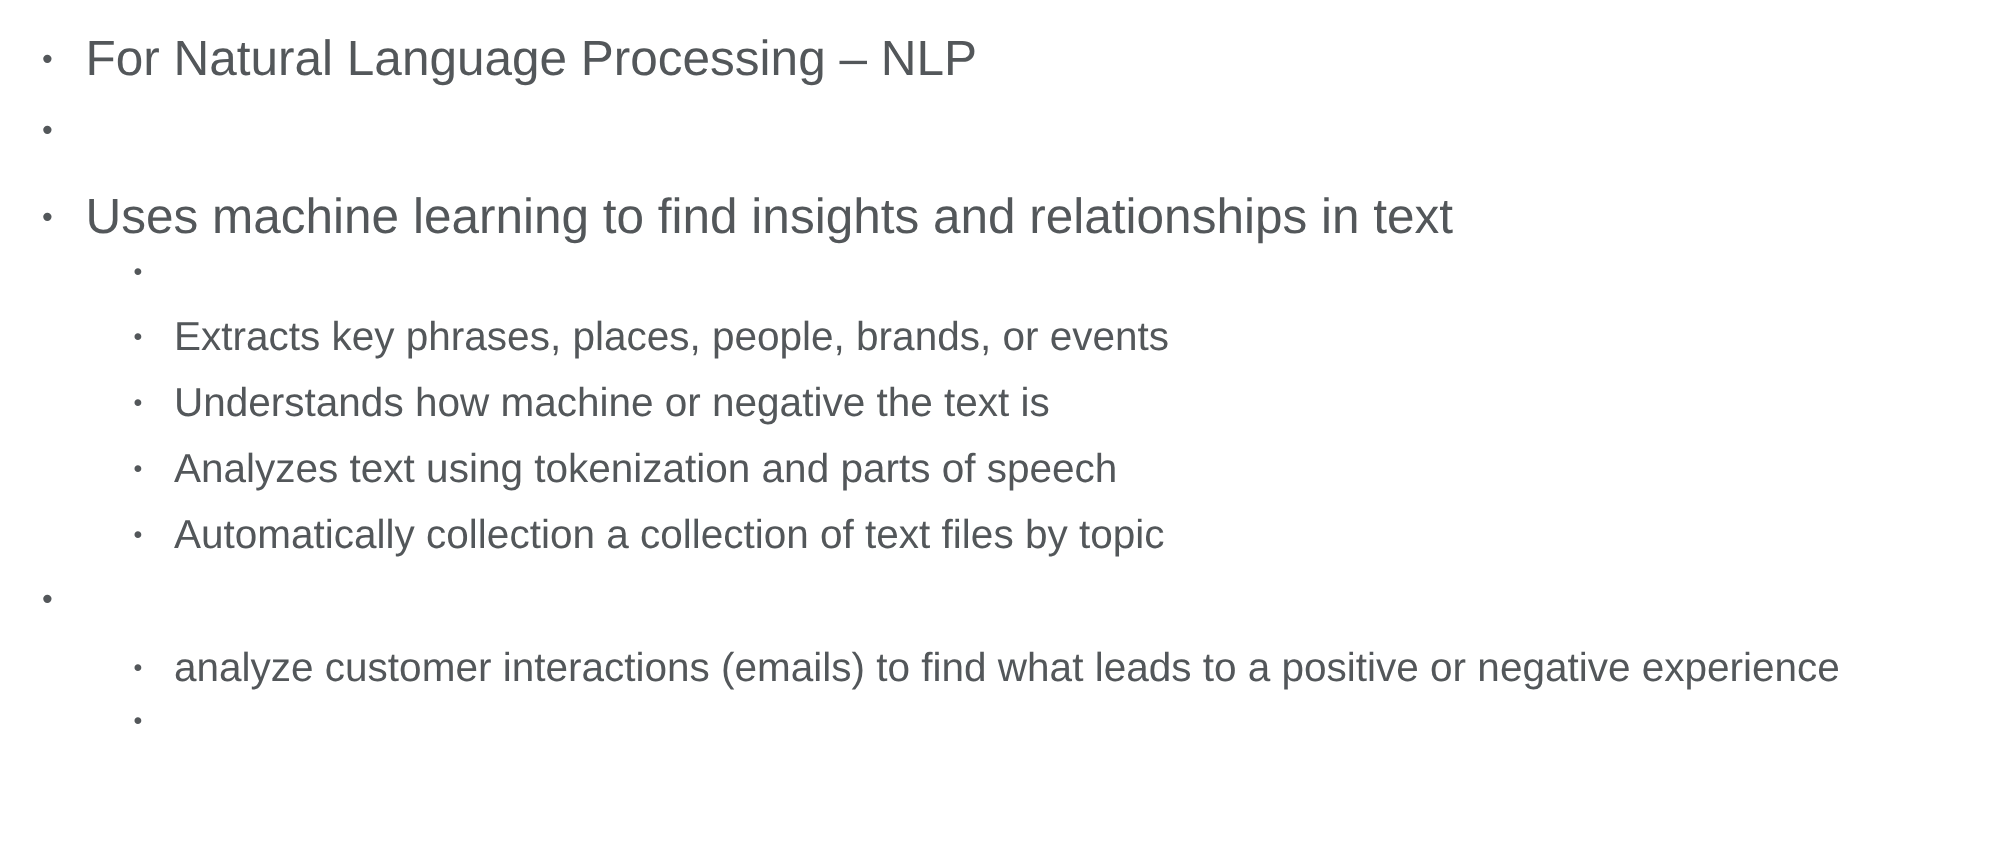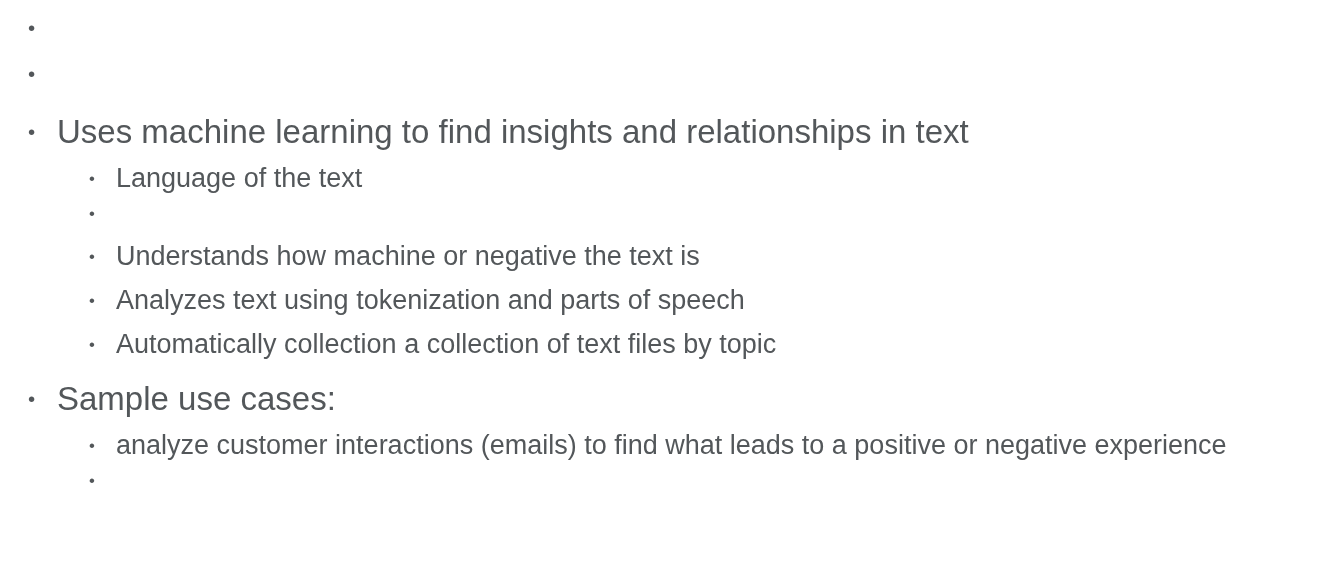--- a/index.html
+++ b/index.html
@@ -50,50 +50,50 @@
   .m-subgap { margin-top: 17px; }
   .m-subl1  { margin-top: 24px; }
 </style>
 </head>
 <body>
 
 <div class="slide" style="color: rgb(83, 87, 90);">
   <div id="bullet-list">
       <div class="item l1 m-first">
         <span class="bullet">•</span>
+        <span class="txt">For Natural Language Processing – NLP</span>
       </div>
       <div class="item l1 m-l1gap">
         <span class="bullet">•</span>
       </div>
       <div class="item l1 m-l1gap">
         <span class="bullet">•</span>
         <span class="txt">Uses machine learning to find insights and relationships in text</span>
       </div>
       <div class="item l2 m-l1sub">
         <span class="bullet">•</span>
-        <span class="txt">Language of the text</span>
       </div>
       <div class="item l2 m-subgap">
         <span class="bullet">•</span>
+        <span class="txt">Extracts key phrases, places, people, brands, or events</span>
       </div>
       <div class="item l2 m-subgap">
         <span class="bullet">•</span>
         <span class="txt">Understands how machine or negative the text is</span>
       </div>
       <div class="item l2 m-subgap">
         <span class="bullet">•</span>
         <span class="txt">Analyzes text using tokenization and parts of speech</span>
       </div>
       <div class="item l2 m-subgap">
         <span class="bullet">•</span>
         <span class="txt">Automatically collection a collection of text files by topic</span>
       </div>
       <div class="item l1 m-subl1">
         <span class="bullet">•</span>
-        <span class="txt">Sample use cases:</span>
       </div>
       <div class="item l2 m-l1sub">
         <span class="bullet">•</span>
         <span class="txt">analyze customer interactions (emails) to find what leads to a positive or negative experience</span>
       </div>
       <div class="item l2 m-subgap">
         <span class="bullet">•</span>
       </div>
     </div>
 </div>

